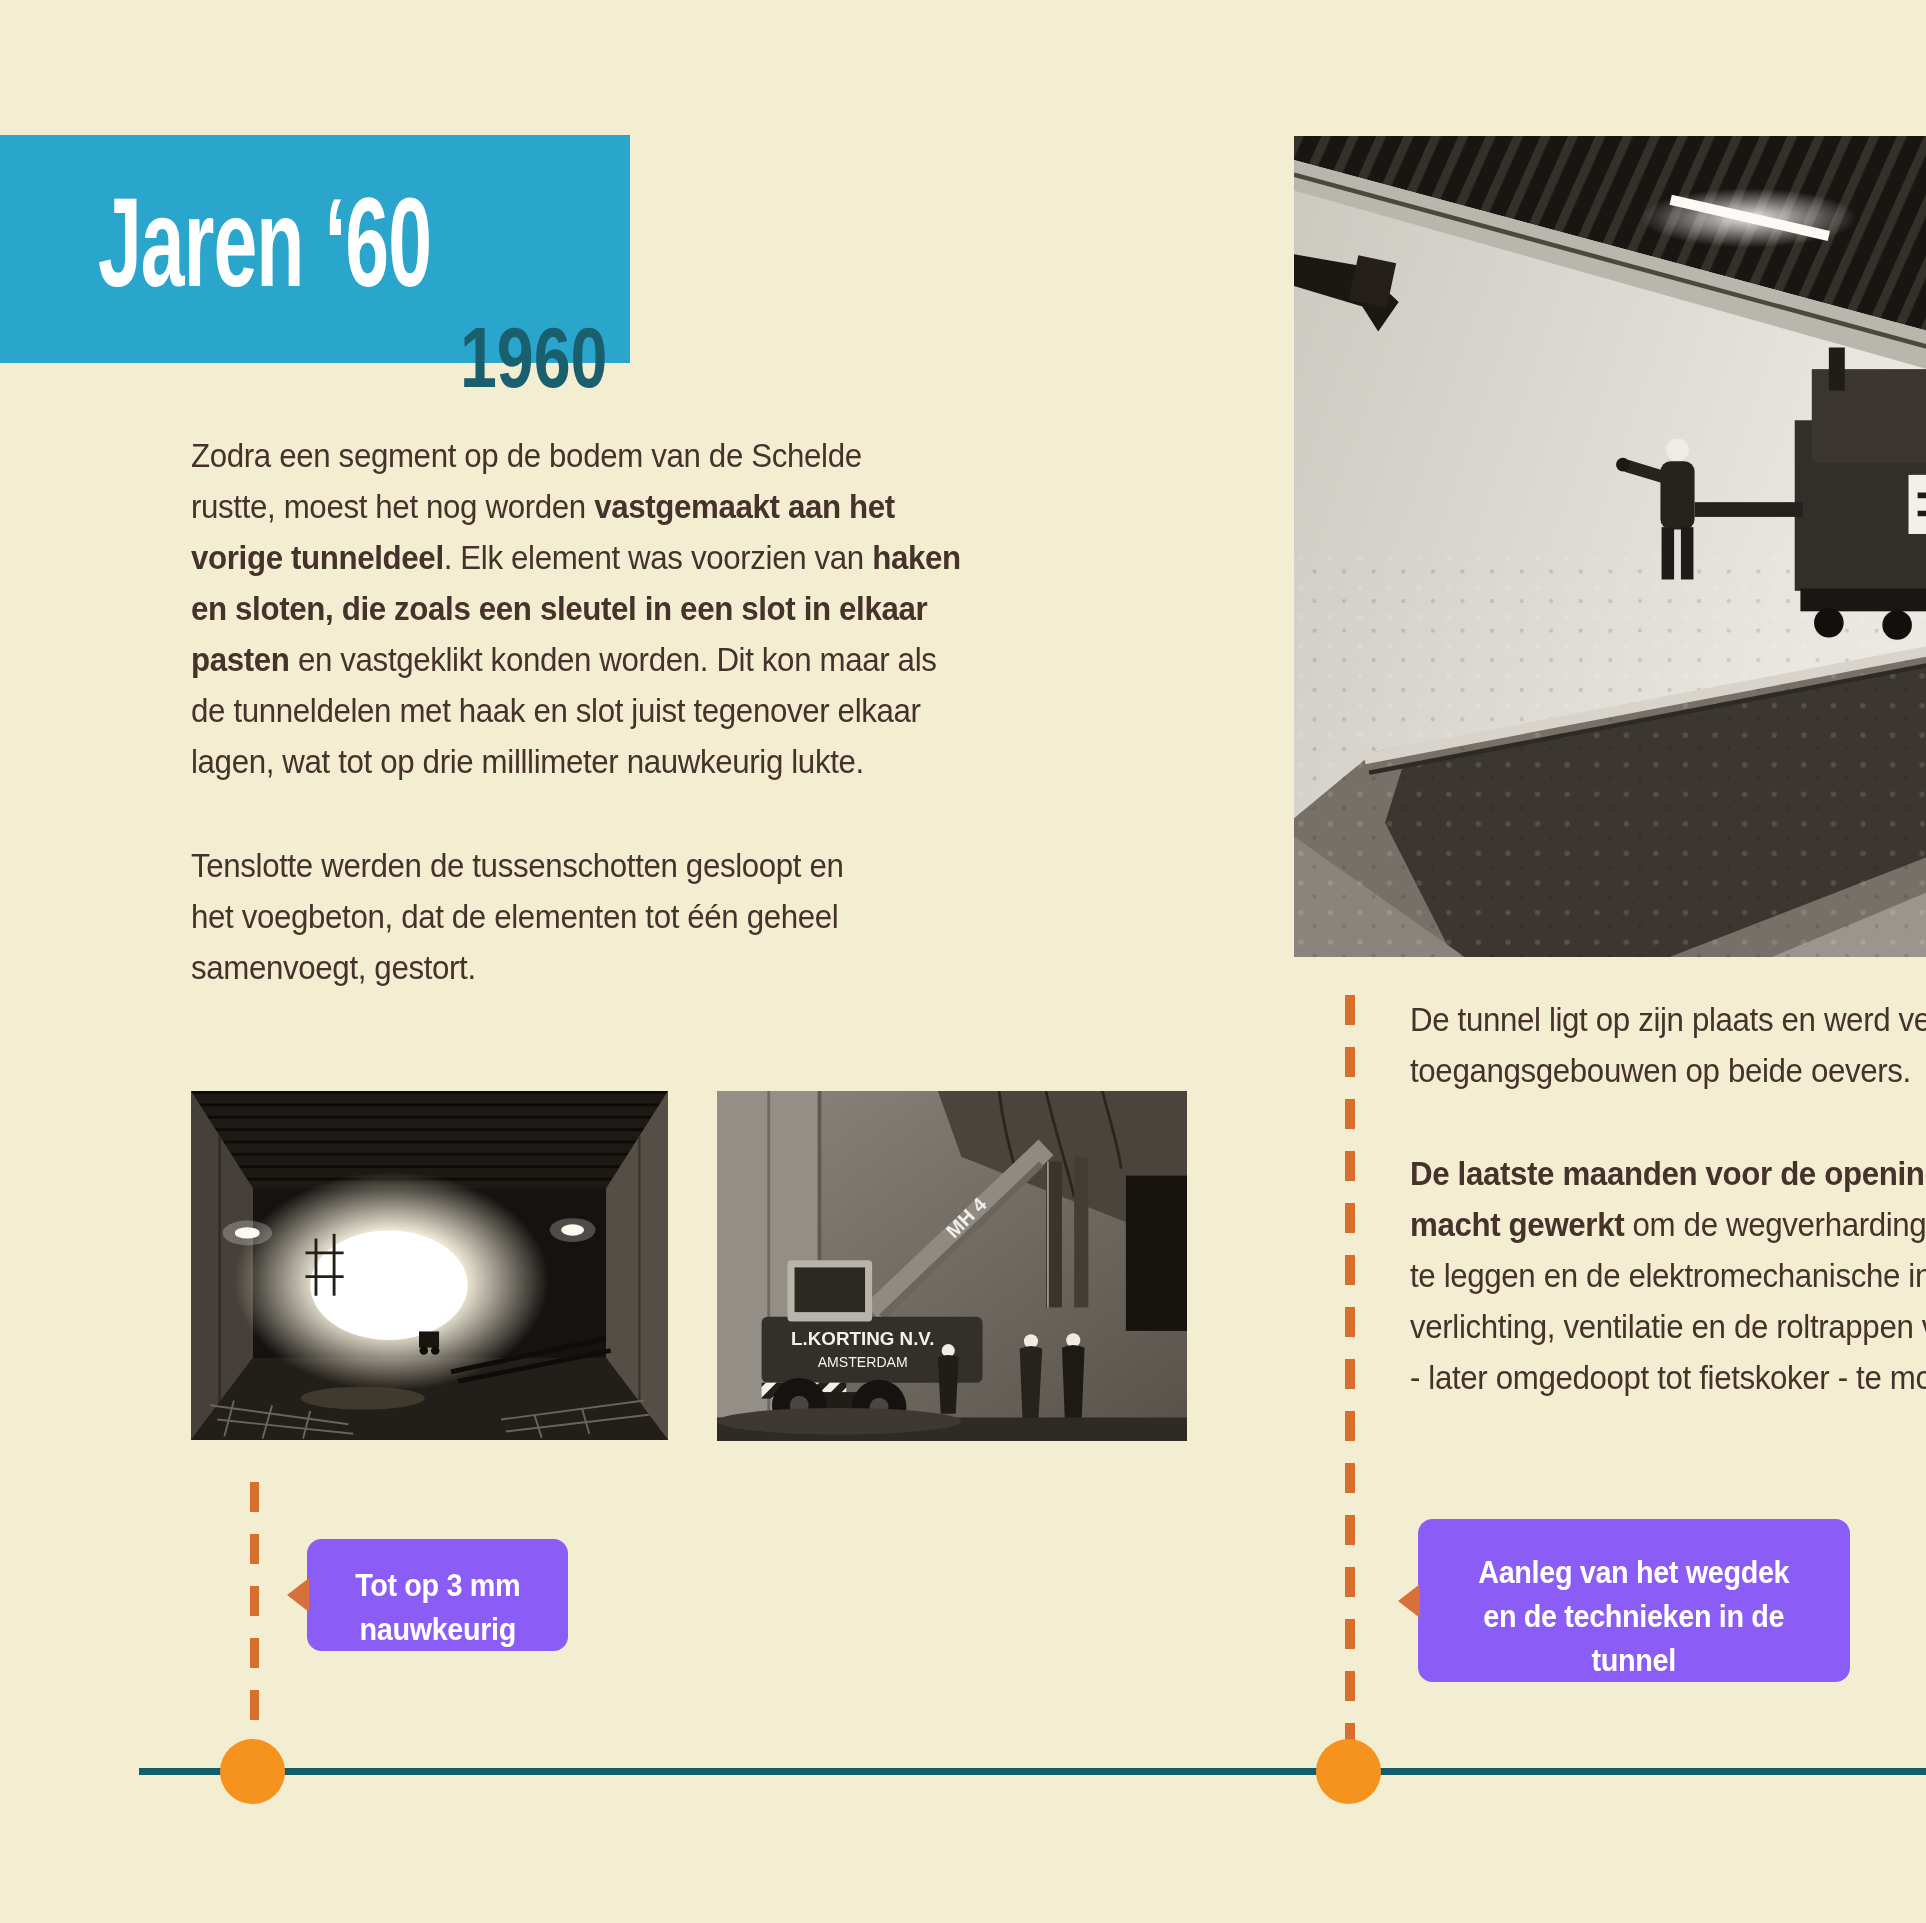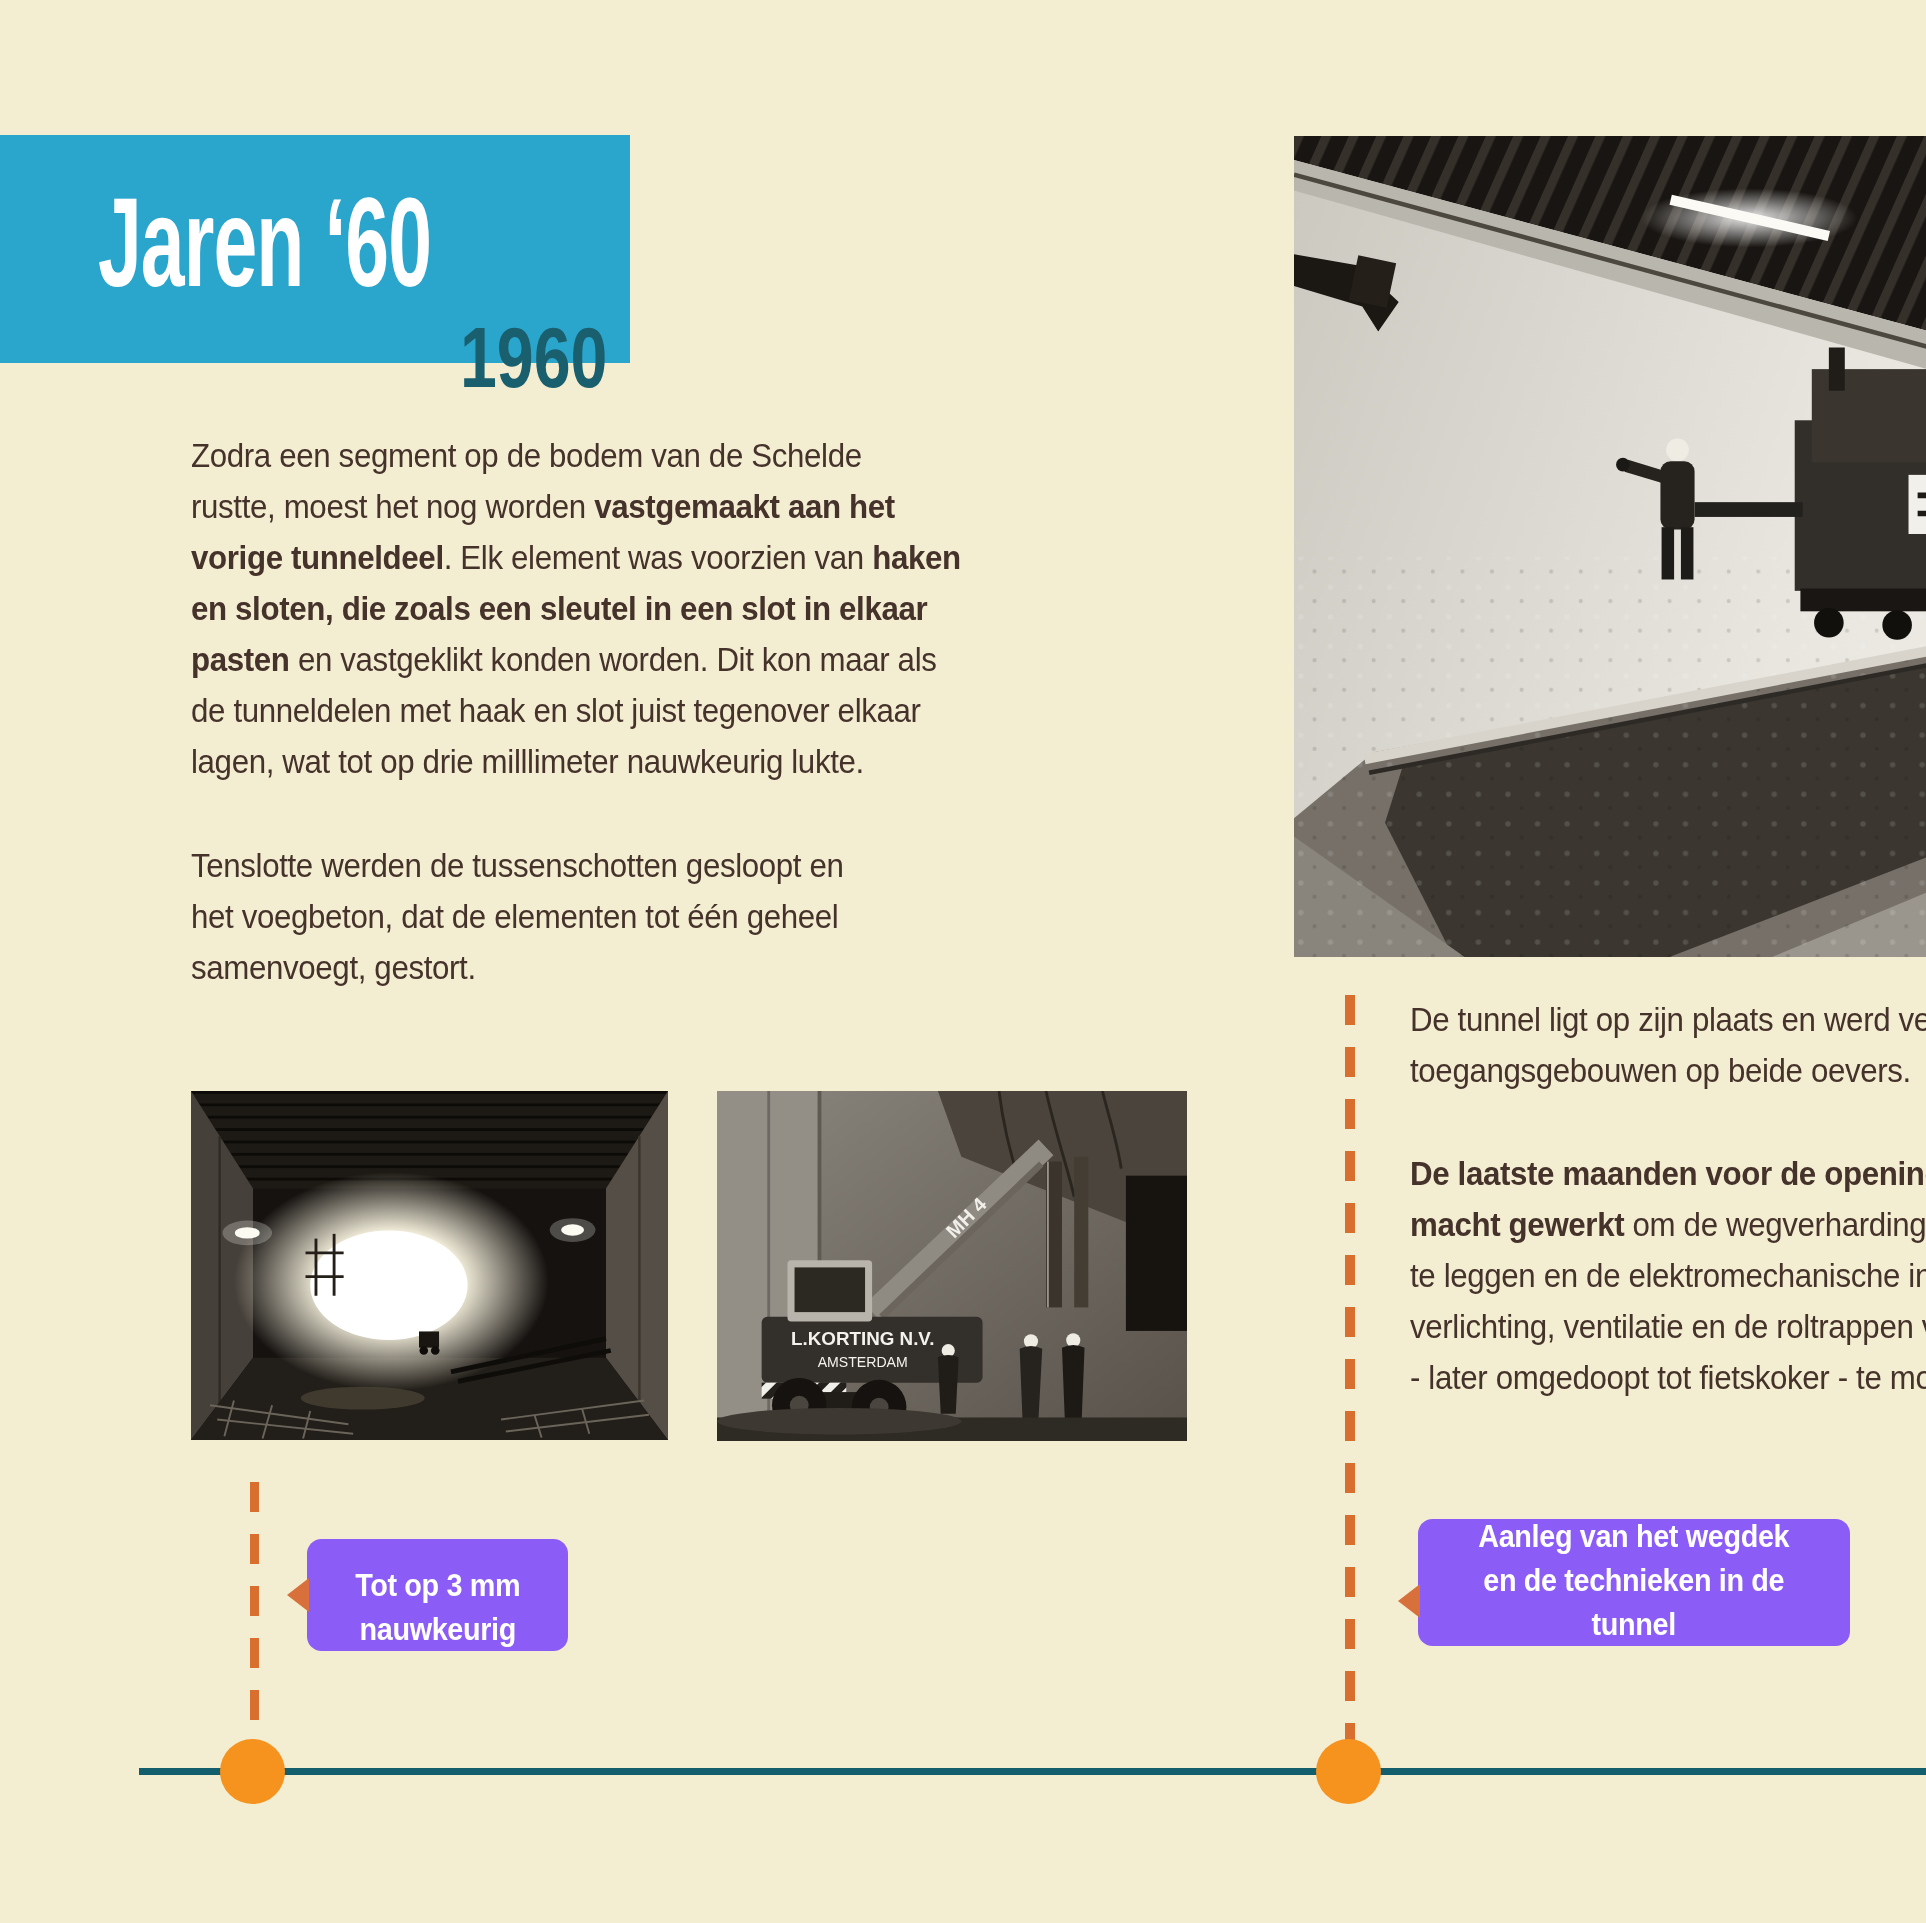--- a/index.html
+++ b/index.html
@@ -31,21 +31,21 @@
   .photo svg{display:block;width:100%;height:100%;}
 
   
   .connector{position:absolute;background:repeating-linear-gradient(to bottom,#d96f2f 0 30px,transparent 30px 52px);}
   #connector-left{left:250px;top:1482px;width:8.5px;height:260px;}
   #connector-right{left:1345px;top:995px;width:9.6px;height:747px;}
 
   .callout{position:absolute;background:#8b5cf6;border-radius:14.6px;color:#ffffff;
            display:flex;align-items:flex-end;justify-content:center;}
   #callout-left{left:307px;top:1539px;width:261px;height:112px;}
-  #callout-right{left:1418px;top:1519px;width:432px;height:127px;}
+  #callout-right{left:1418px;top:1519px;width:432px;height:163px;}
   .callout::before{content:"";position:absolute;left:-20px;width:0;height:0;
                    border-top:17.7px solid transparent;border-bottom:17.7px solid transparent;
                    border-right:22.3px solid #d7703a;}
   #callout-left::before{top:39px;}
   #callout-right::before{top:65px;}
   .callout-text{font-size:32px;font-weight:bold;line-height:44px;text-align:center;
                 letter-spacing:-0.4px;transform:scaleX(.9);}
 
   .timeline-line{position:absolute;left:139px;top:1768px;width:2261px;height:7px;background:#135e6d;}
   .timeline-dot{position:absolute;width:65px;height:65px;border-radius:50%;background:#f6921e;}

